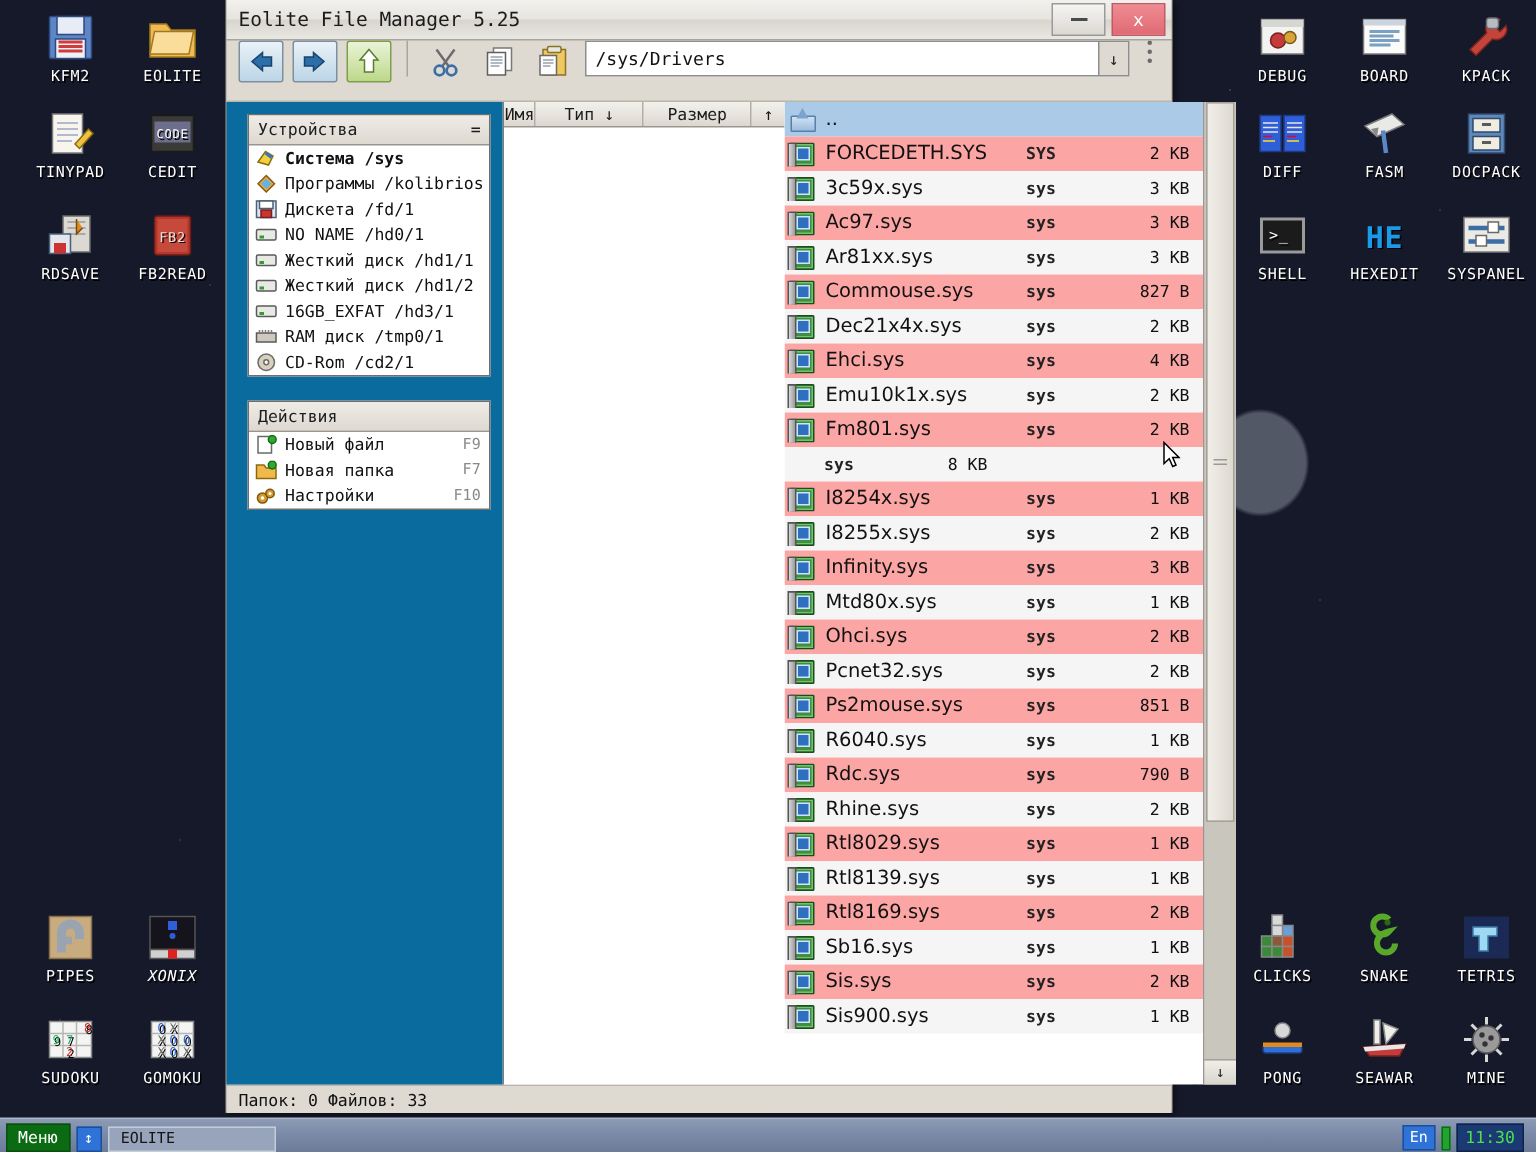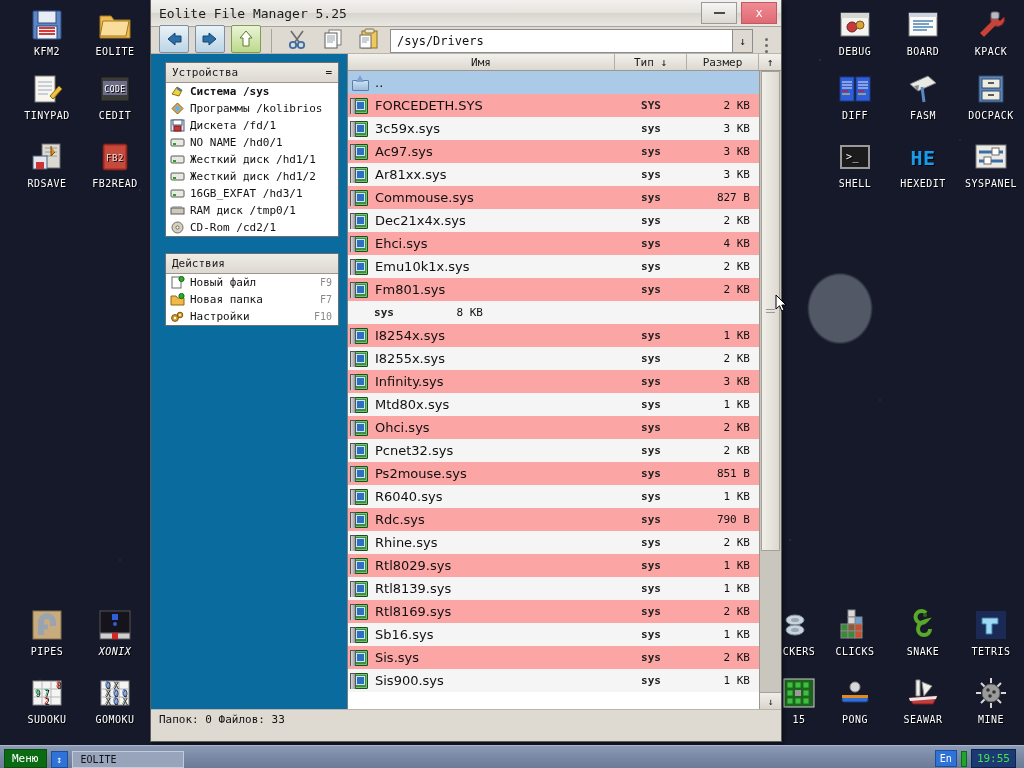--- a/index.html
+++ b/index.html
@@ -85,23 +85,23 @@
     display:flex; align-items:center; justify-content:center;
     font-size:12px; color:#fff; cursor:pointer;
     border:1px solid #9a9a9a;
   }
   #btn-min { right:44px; background:linear-gradient(to bottom,#f6f5f3,#dbd8d2); color:#333; }
   #btn-close { right:4px; background:linear-gradient(to bottom,#ef8b93,#e06a74); border-color:#c05962; }
   #btn-min .bar { width:11px; height:2px; background:#4a4a4a; }
 
   
   #toolbar {
-    height: 27px;
+    height: 41px;
     background: #dedad2;
-    display: flex; align-items: flex-end;
+    display: flex; align-items: flex-start;
     padding: 0 8px;
     gap: 6px;
     border-bottom: 1px solid #b9b5ad;
   }
   .tbtn {
     width: 30px; height: 28px;
     border: 1px solid #7c90a0;
     border-radius: 2px;
     display:flex; align-items:center; justify-content:center;
     cursor: pointer;
@@ -160,21 +160,21 @@
     height:17px;
     cursor:pointer;
     font-family:"DejaVu Sans Mono","Liberation Mono",monospace;
     white-space: nowrap;
   }
   .panel-row.bold { font-weight: bold; }
   .p-ico { width:15px; height:13px; margin-right:5px; flex:none; position:relative; }
   .p-key { margin-left:auto; color:#8a8a8a; font-size:10px; padding-right:2px;}
 
   
-  #filepane { flex:1; display:flex; flex-direction:column; background:#fff; border-left:1px solid #7d7d7d; }
+  #filepane { flex:1; display:flex; flex-direction:row; background:#fff; border-left:1px solid #7d7d7d; }
   #col-head {
     display:flex; height:17px;
     background:linear-gradient(to bottom,#f3f1ec,#dcd8d0);
     border-bottom:1px solid #9b978f;
     font-size:11px; color:#1b1b1b;
   }
   .col {
     display:flex; align-items:center; justify-content:center;
     border-right:1px solid #b3afa7;
     cursor:pointer;
@@ -980,15 +980,15 @@
 
 <div id="taskbar">
   <div id="menu-btn">Меню</div>
   <div id="updown-btn">↕</div>
   <div id="task-items" style="display:flex;gap:4px;">
       <div class="task-item">EOLITE</div>
     </div>
   <div id="tray">
     <div id="lang">En</div>
     <div id="greenbar"></div>
-    <div id="clock">19:55</div>
+    <div id="clock">11:30</div>
   </div>
 </div>
 
 </body></html>

